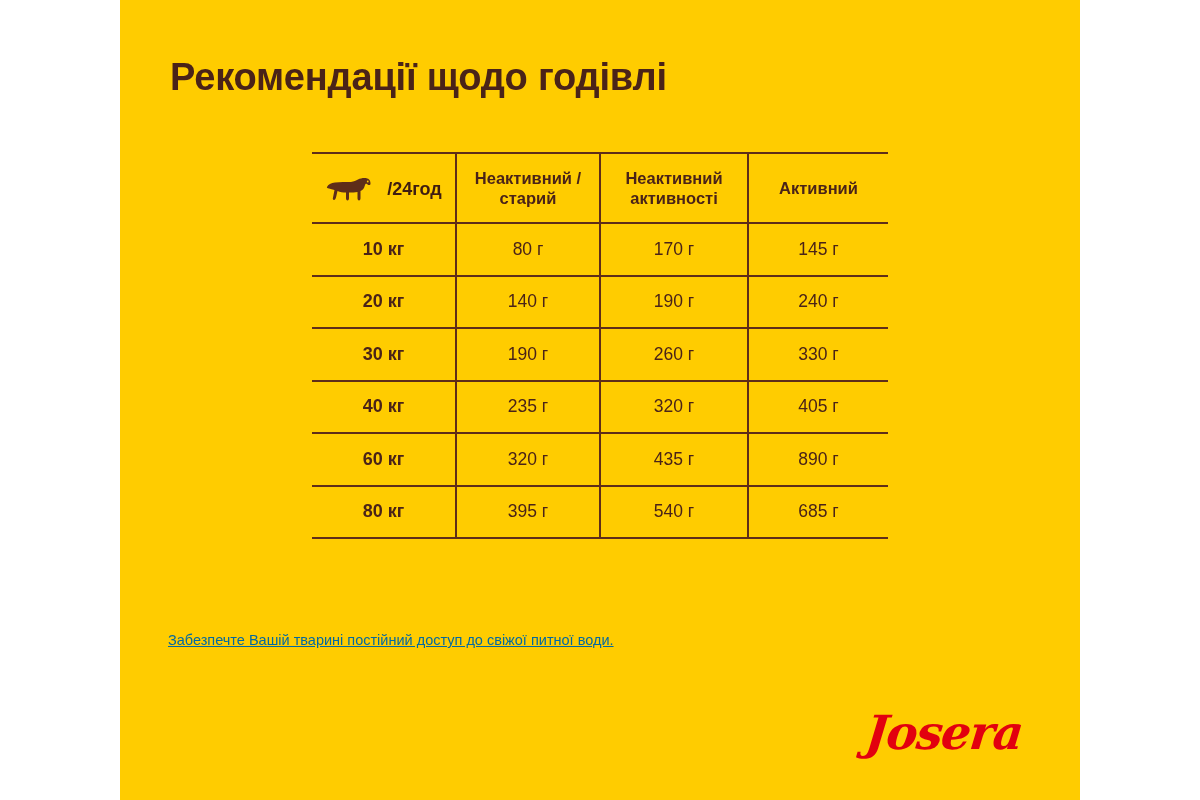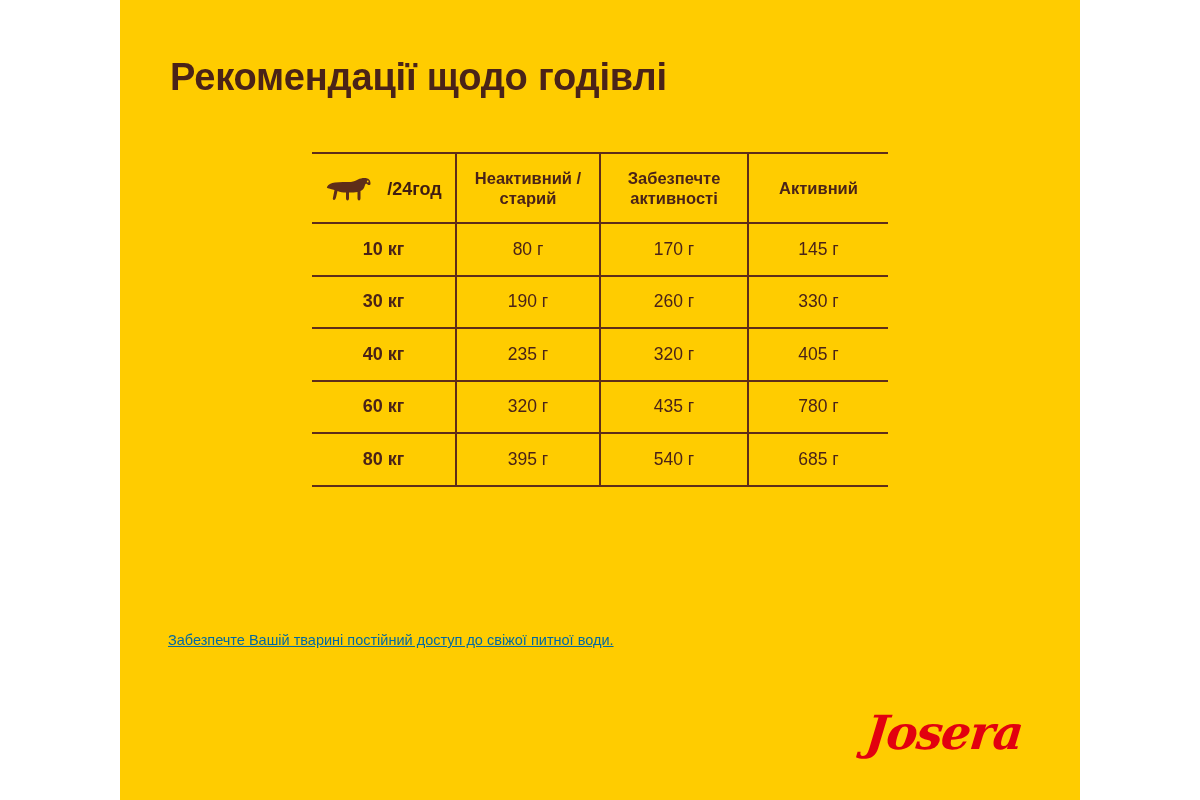--- a/index.html
+++ b/index.html
@@ -181,52 +181,58 @@
                 </svg>
               </span>
               <span class="dog-label">/24год</span>
             </div>
           </th>
           <th>
             <div>Неактивний /</div>
             <div>старий</div>
           </th>
           <th>
-            <div>Забезпечте</div>
+            <div>Неактивний</div>
             <div>активності</div>
           </th>
           <th>
             <div>Активний</div>
           </th>
         </tr>
       </thead>
       <tbody>
         <tr>
           <td class="rowlabel">10 кг</td>
           <td class="value">80 г</td>
           <td class="value">170 г</td>
           <td class="value">145 г</td>
         </tr>
         <tr>
+          <td class="rowlabel">20 кг</td>
+          <td class="value">140 г</td>
+          <td class="value">190 г</td>
+          <td class="value">240 г</td>
+        </tr>
+        <tr>
           <td class="rowlabel">30 кг</td>
           <td class="value">190 г</td>
           <td class="value">260 г</td>
           <td class="value">330 г</td>
         </tr>
         <tr>
           <td class="rowlabel">40 кг</td>
           <td class="value">235 г</td>
           <td class="value">320 г</td>
           <td class="value">405 г</td>
         </tr>
         <tr>
           <td class="rowlabel">60 кг</td>
           <td class="value">320 г</td>
           <td class="value">435 г</td>
-          <td class="value">780 г</td>
+          <td class="value">890 г</td>
         </tr>
         <tr>
           <td class="rowlabel">80 кг</td>
           <td class="value">395 г</td>
           <td class="value">540 г</td>
           <td class="value">685 г</td>
         </tr>
       </tbody>
     </table>
 

